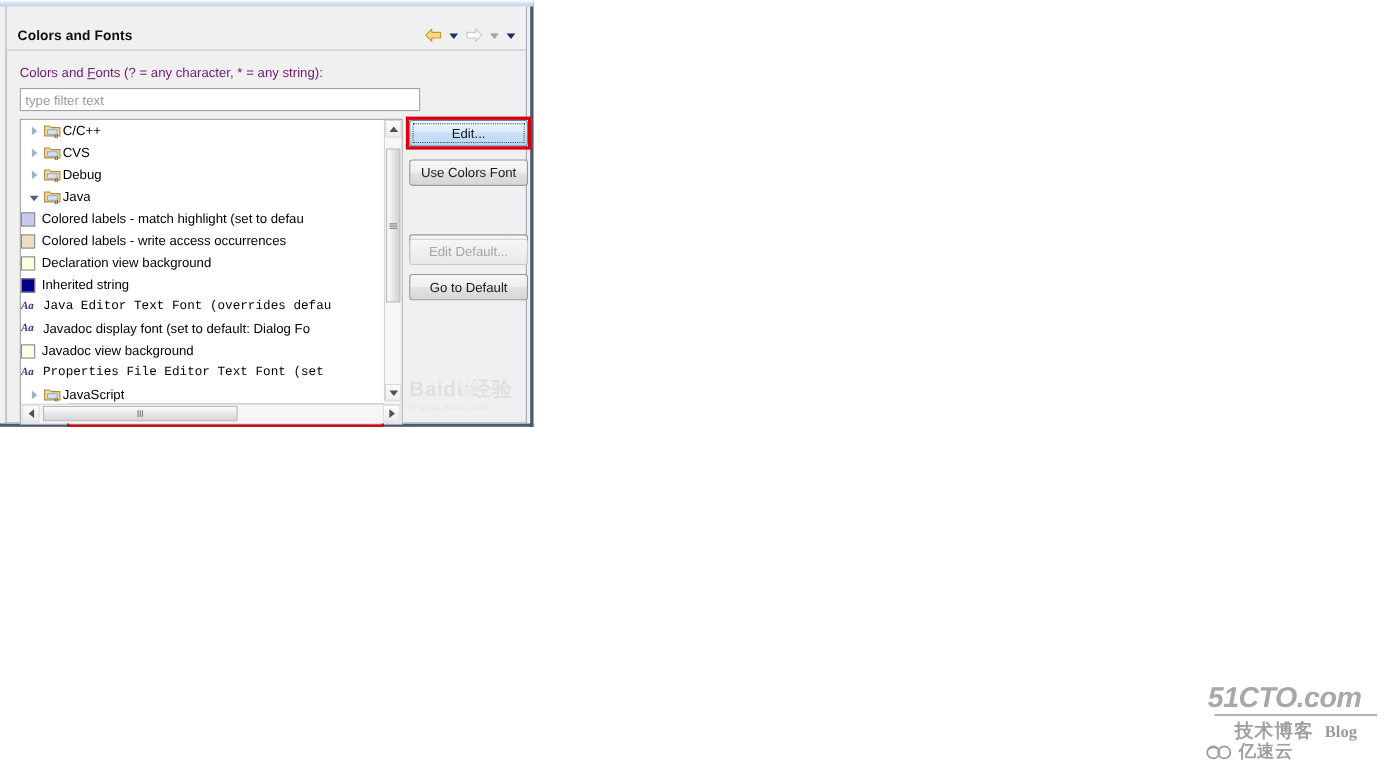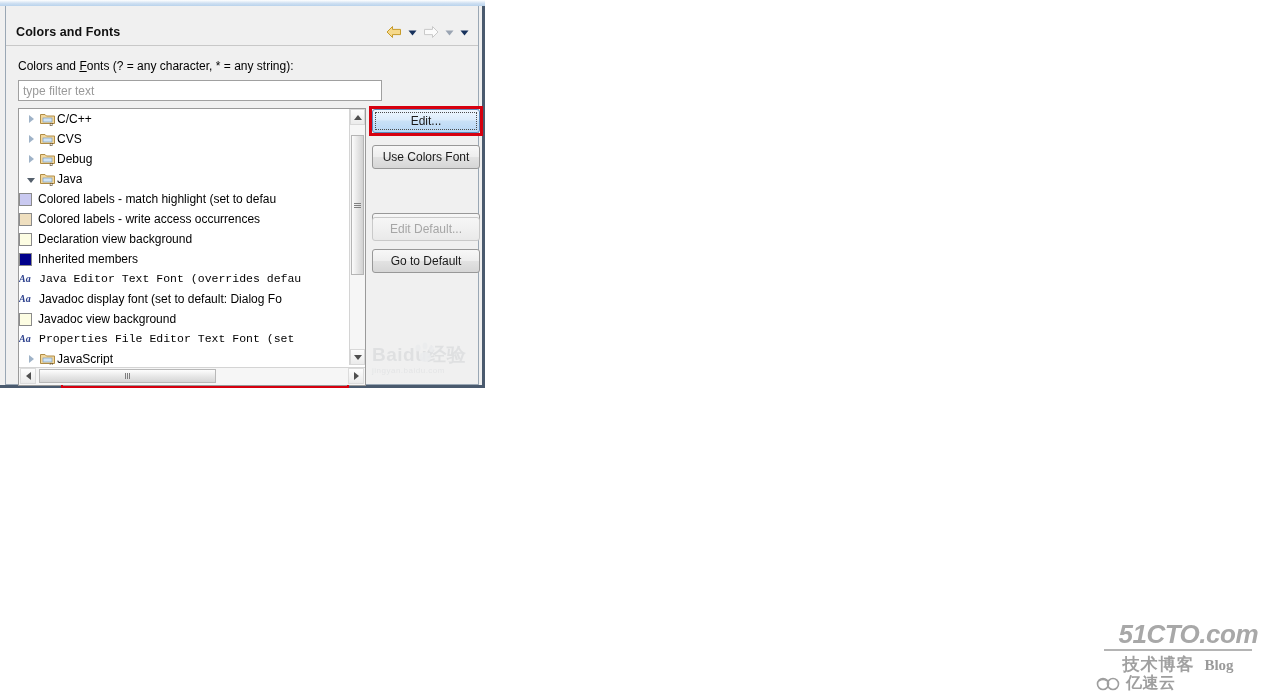--- a/index.html
+++ b/index.html
@@ -82,21 +82,21 @@
   .nav-arrow { width: 18px; height: 16px; display: block; }
   .nav-caret { width: 11px; height: 11px; display: block; }
   .nav-btn { display: inline-flex; align-items: center; justify-content: center; }
 
   
   .page-label {
     position: absolute;
     left: 12px;
     top: 53px;
     font-size: 12px;
-    color: #000000;
+    color: #701a75;
     white-space: nowrap;
   }
   .page-label u { text-decoration: underline; }
 
   .filter-input {
     position: absolute;
     left: 12px;
     top: 74px;
     width: 364px;
     height: 21px;
@@ -348,21 +348,21 @@
     left: 40px; top: -2px;
     width: 26px; height: 24px;
     opacity: 0.9;
   }
 
   .cto-wm {
     position: absolute;
     left: 1098px;
     top: 620px;
     width: 160px;
-    text-align: right;
+    text-align: left;
     pointer-events: none;
   }
   .cto-main {
     font-family: "Liberation Sans", sans-serif;
     font-size: 26px;
     font-weight: bold;
     font-style: italic;
     color: #a8a8a8;
     letter-spacing: -0.5px;
     line-height: 28px;
@@ -513,21 +513,21 @@
             <span class="row-label">Colored labels - write access occurrences</span>
           </div>
 
           <div class="tree-row indent-2">
             <i class="swatch" style="background:#fdfde3"></i>
             <span class="row-label">Declaration view background</span>
           </div>
 
           <div class="tree-row indent-2">
             <i class="swatch" style="background:#00008b"></i>
-            <span class="row-label">Inherited members</span>
+            <span class="row-label">Inherited string</span>
           </div>
 
           <div class="tree-row indent-2">
             <span class="aa-icon">Aa</span>
             <span class="row-label mono">Java Editor Text Font (overrides defau</span>
           </div>
 
           <div class="tree-row indent-2">
             <span class="aa-icon">Aa</span>
             <span class="row-label">Javadoc display font (set to default: Dialog Fo</span>

